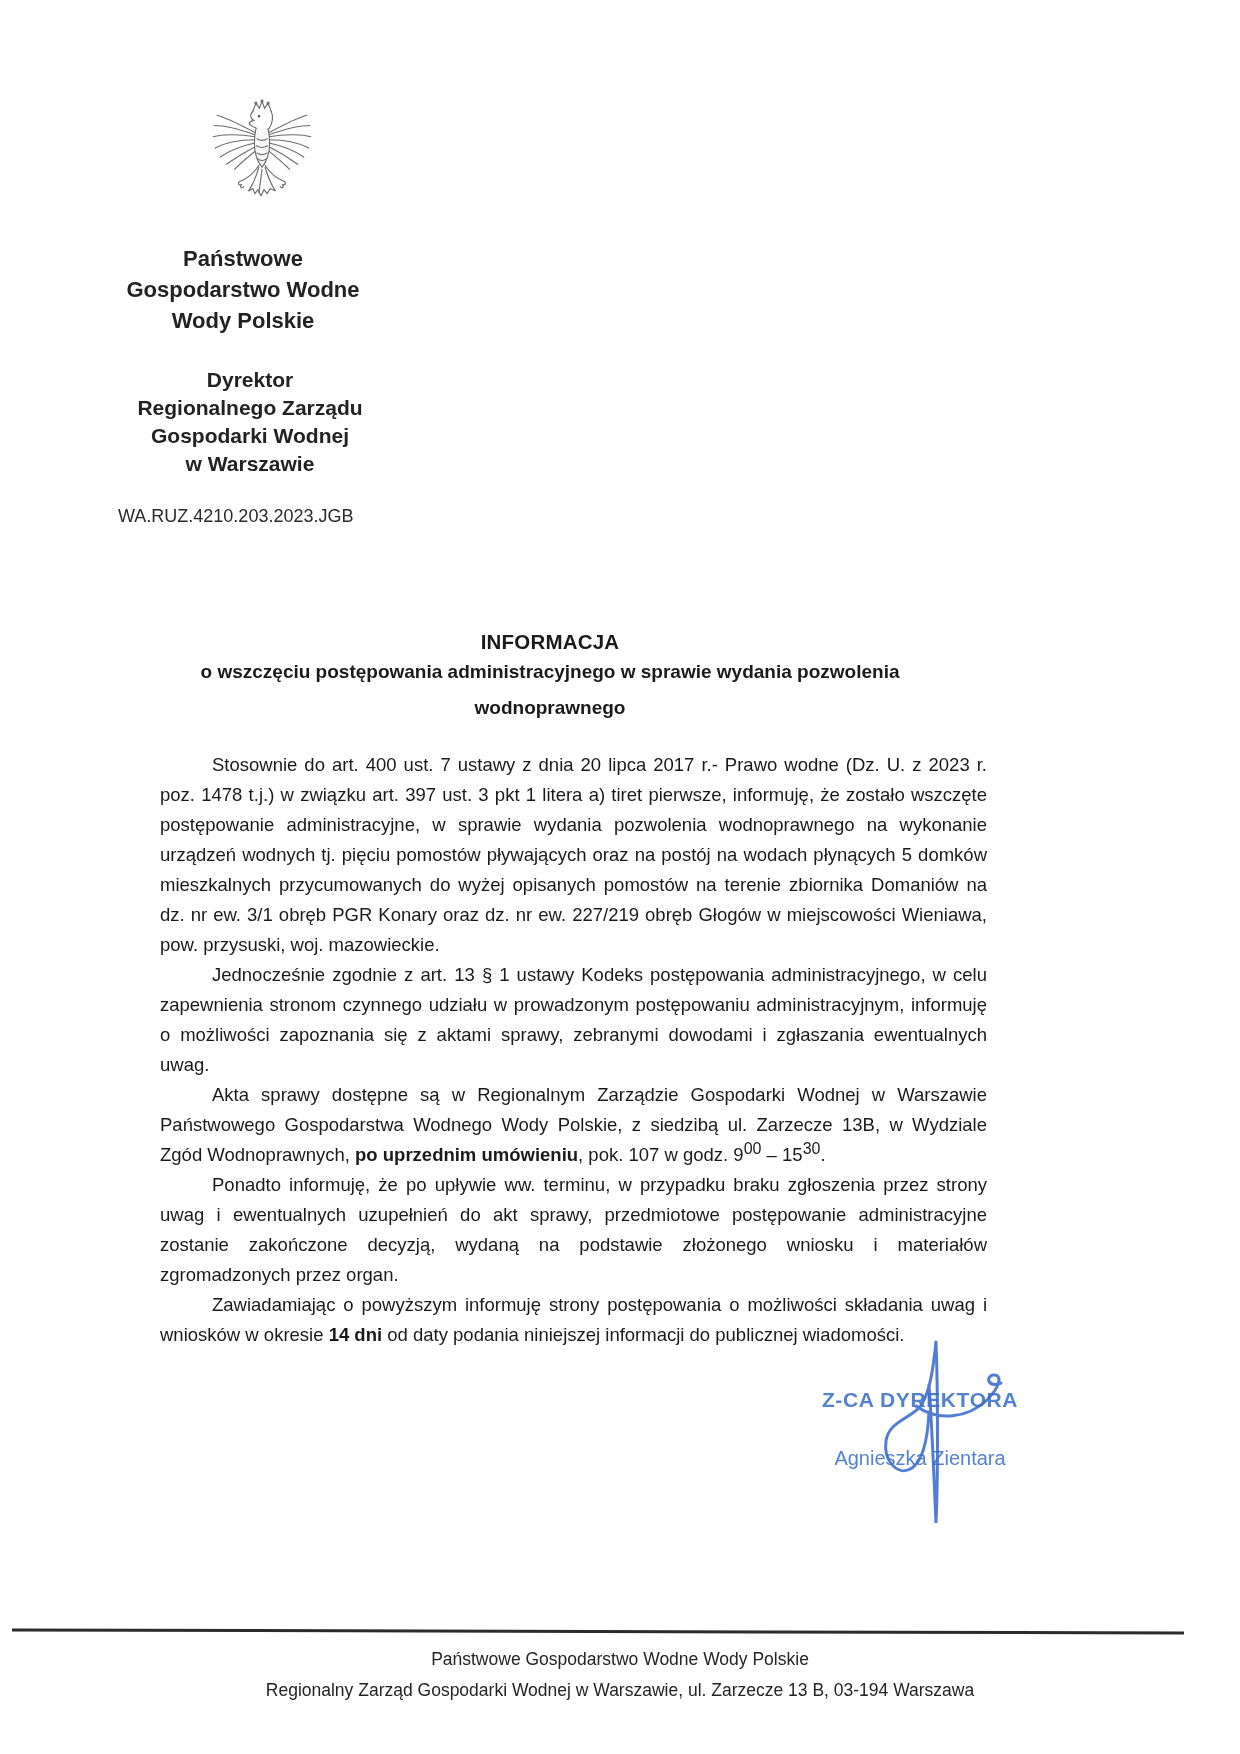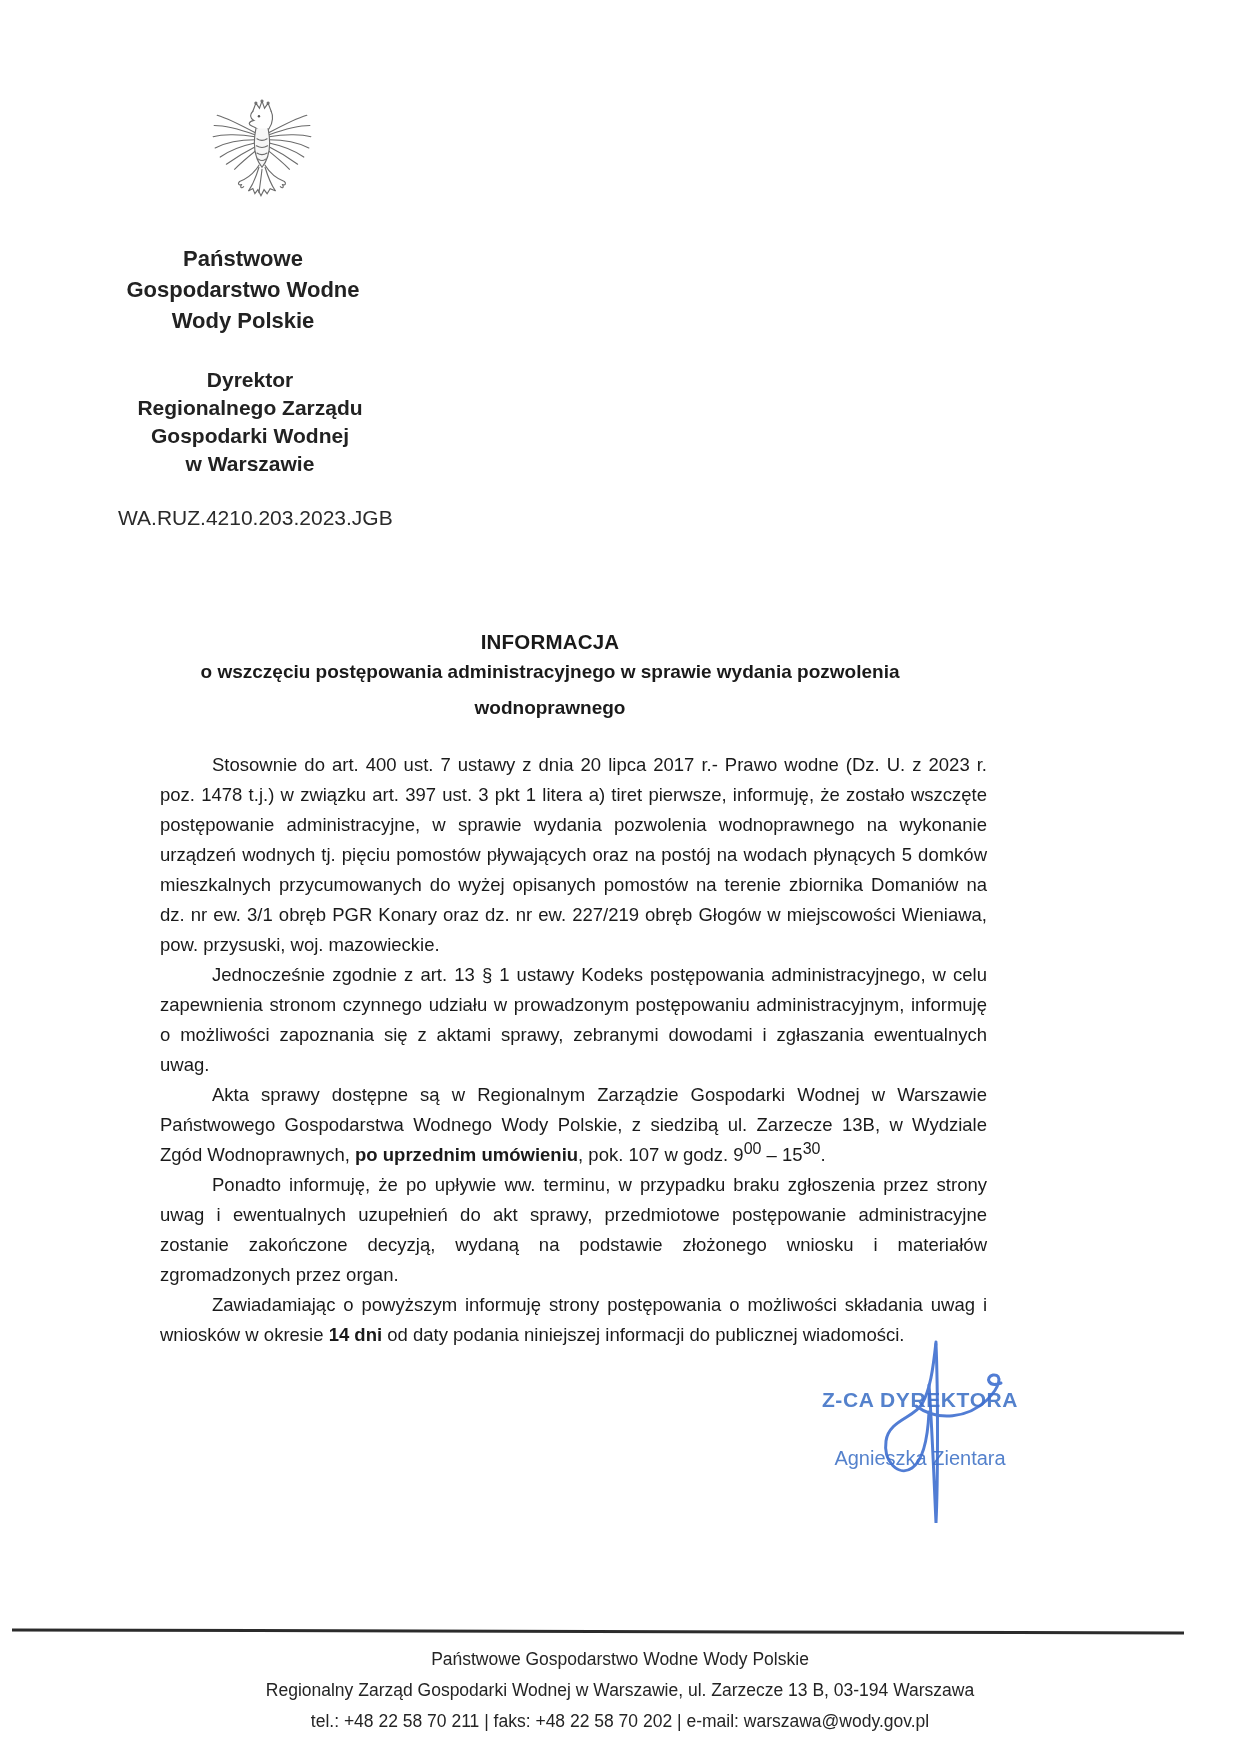--- a/index.html
+++ b/index.html
@@ -11,21 +11,21 @@
   }
   .emblem { position:absolute; left:211px; top:98px; width:102px; height:112px; }
   .org-name {
     position:absolute; left:83px; top:243px; width:320px; text-align:center;
     font-weight:bold; font-size:22px; line-height:31px; white-space:pre-line; color:#222;
   }
   .org-dept {
     position:absolute; left:90px; top:366px; width:320px; text-align:center;
     font-weight:bold; font-size:21px; line-height:28px; white-space:pre-line; color:#222;
   }
-  .ref { position:absolute; left:118px; top:506px; font-size:21px; color:#2a2a2a; }
+  .ref { position:absolute; left:118px; top:506px; font-size:18px; color:#2a2a2a; }
   .content { position:absolute; left:113px; top:630px; width:874px; }
   .doc-title { text-align:center; font-weight:bold; font-size:20.5px; letter-spacing:0.2px; }
   .doc-subtitle {
     text-align:center; font-weight:bold; font-size:19px; line-height:36px;
     white-space:pre-line;
   }
   .body-text { margin-top:24px; font-size:18.5px; line-height:30px; text-align:justify;margin-left:47px; }
   .body-text p { text-indent:52px; margin:0; }
   .body-text b { font-weight:bold; }
   .body-text sup { font-size:16px; vertical-align:super; line-height:0; }
@@ -107,16 +107,15 @@
       <path d="M106 12 C103 40 100 60 92 74 C84 88 59 90 56 111 C53 132 69 147 82 138 C95 129 98 103 99 82"></path>
       <path d="M99 55 C102 95 104 150 106 193 C108 150 108 60 106 14"></path>
       <path d="M86 76 C108 92 138 88 157 70 C170 57 173 44 163 45 C155 47 158 58 171 53"></path>
     </g>
   </svg>
 
   <div class="footer-rule"></div>
   <div class="footer">
     <div>Państwowe Gospodarstwo Wodne Wody Polskie</div>
     <div>Regionalny Zarząd Gospodarki Wodnej w Warszawie, ul. Zarzecze 13 B, 03-194 Warszawa</div>
-    <div>tel.: +48 22 58 70 211 | faks: +48 22 58 70 202 | e-mail: warszawa@wody.gov.pl</div>
   </div>
 
 </div>
 
 </body></html>

